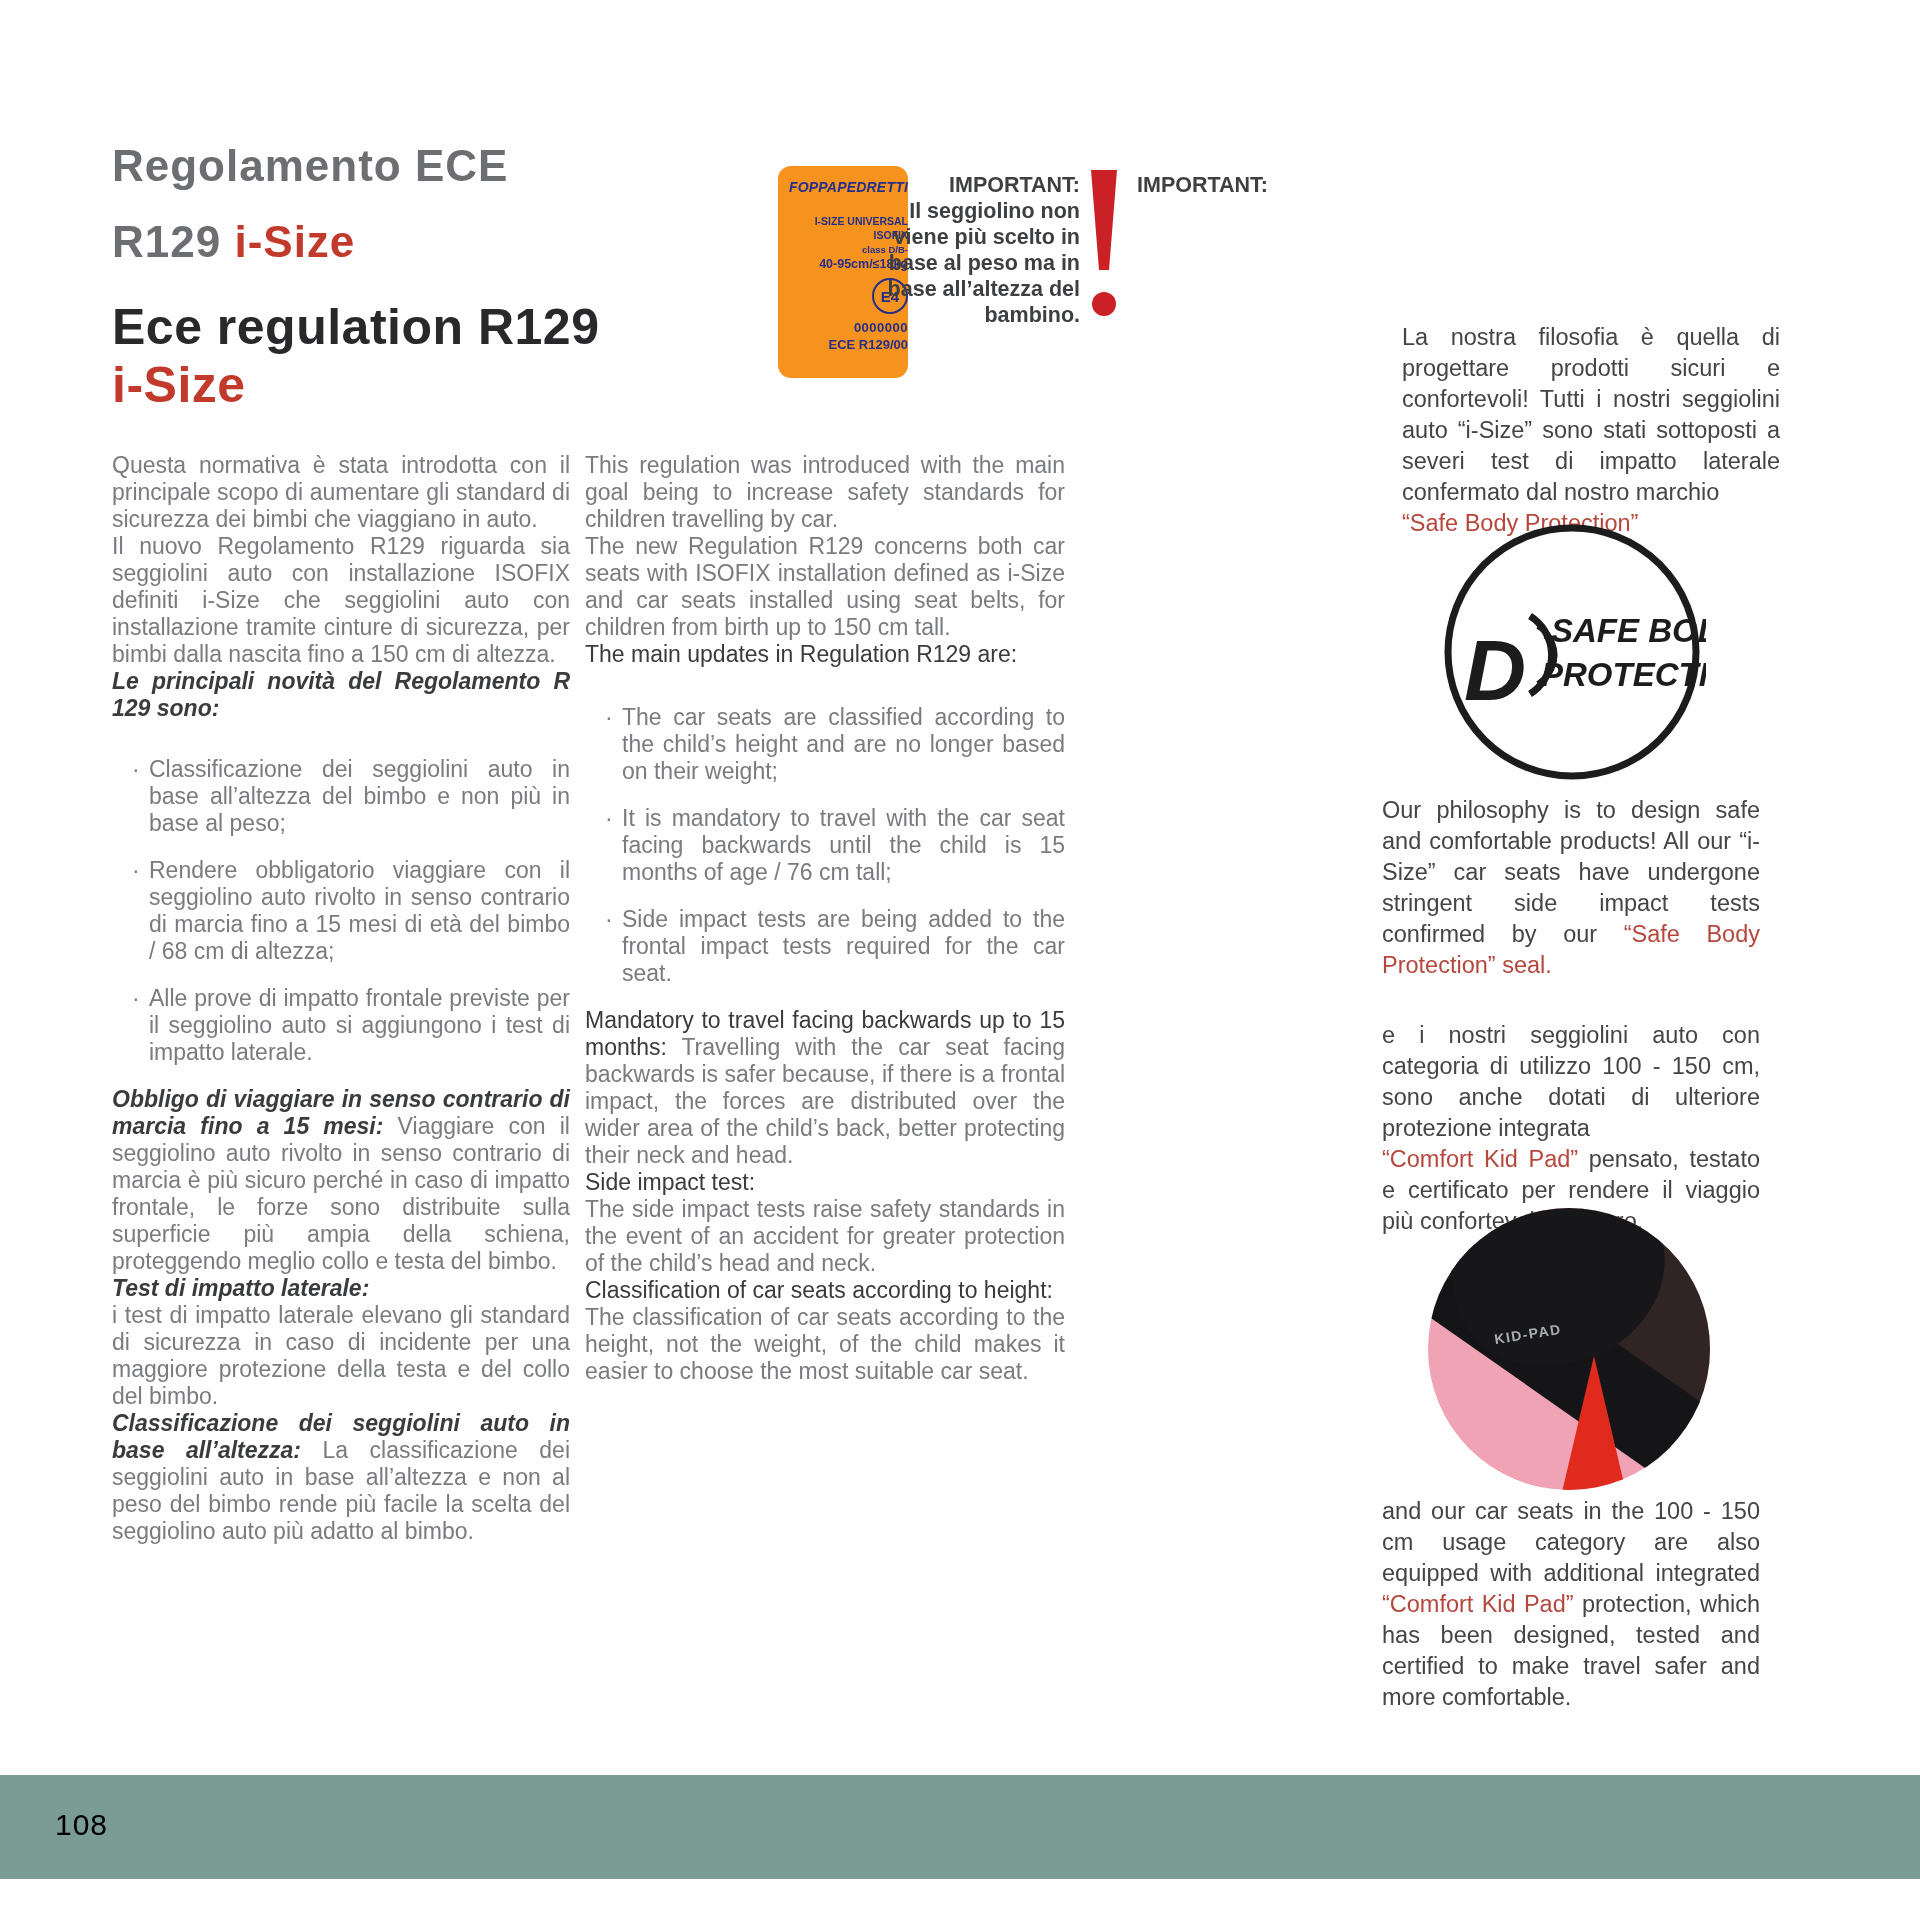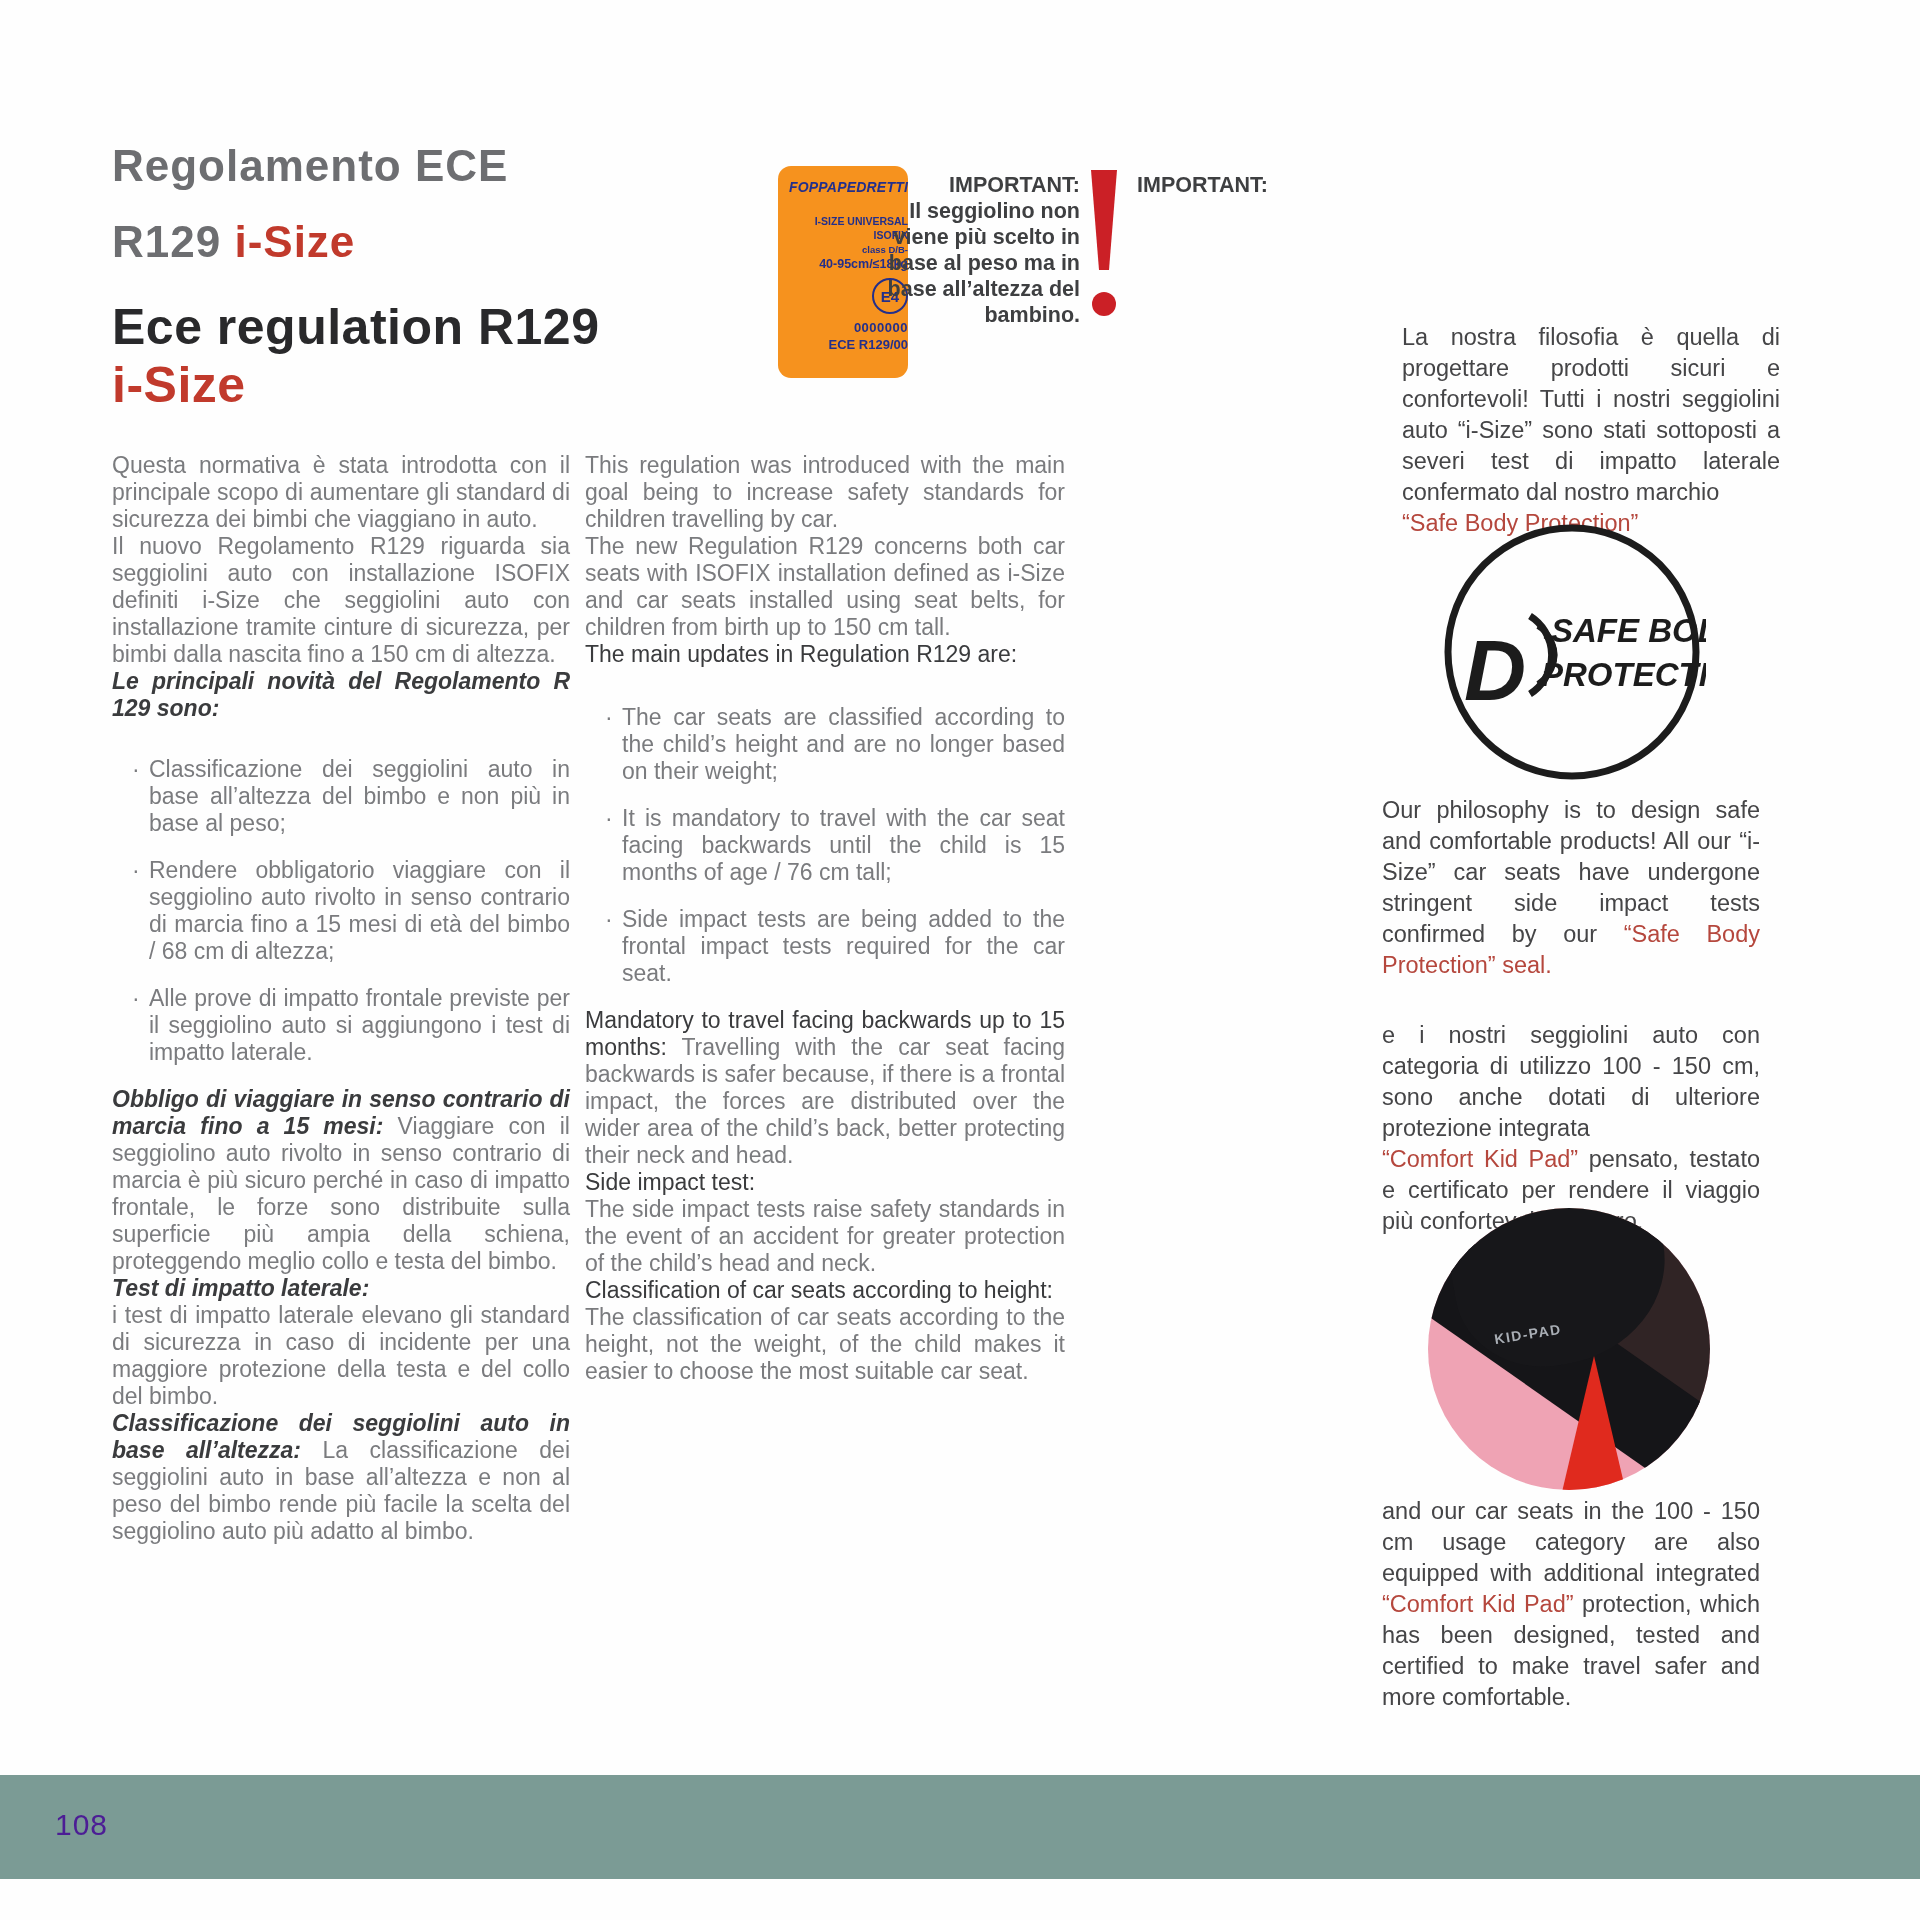--- a/index.html
+++ b/index.html
@@ -102,21 +102,21 @@
   .ph-pad-label { position:absolute; left:66px; top:118px;
     font-size:14px; letter-spacing:1.5px; color:#a9aeb5; transform:rotate(-9deg);
     font-weight:700; }
   .ph-red { position:absolute; left:108px; bottom:-14px; width:116px; height:148px;
     background:#e02a1e; clip-path:polygon(50% 0, 80% 100%, 20% 100%); }
 
   
   .footer-bar { position:absolute; left:0; top:1775px; width:1920px; height:104px;
     background:#7b9b95; }
   .page-number { position:absolute; left:55px; top:33px;
-    font-size:30px; color:#4c1d95; letter-spacing:1px; }
+    font-size:30px; color:#000000; letter-spacing:1px; }
 </style>
 </head>
 <body>
 
 <div class="page">
 
   <div class="title-block">
     <div class="title-l1">Regolamento ECE</div>
     <div class="title-l2"><span>R129 </span><span class="title-accent">i-Size</span></div>
     <div class="subtitle-l1">Ece regulation R129</div>

